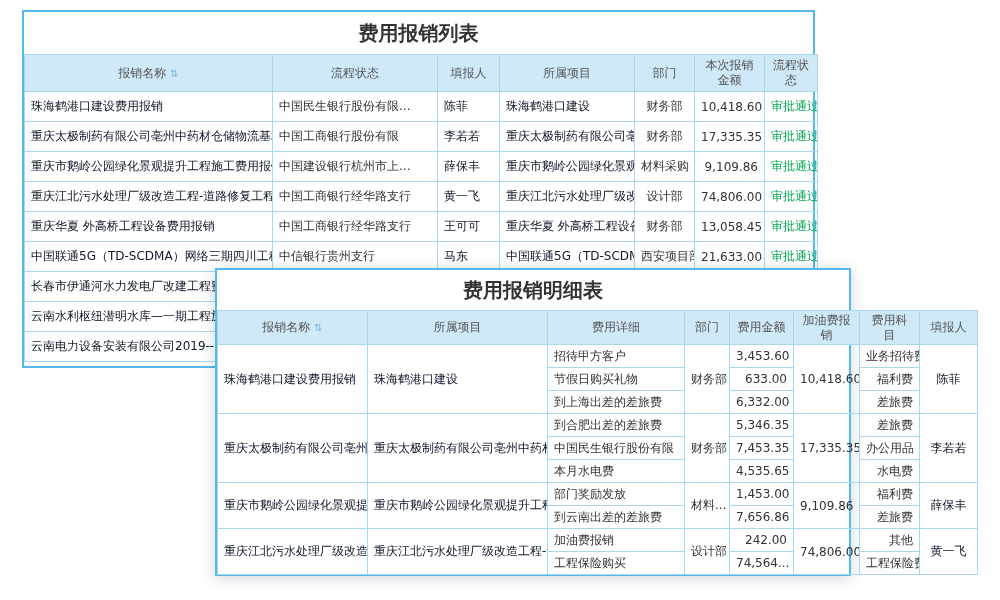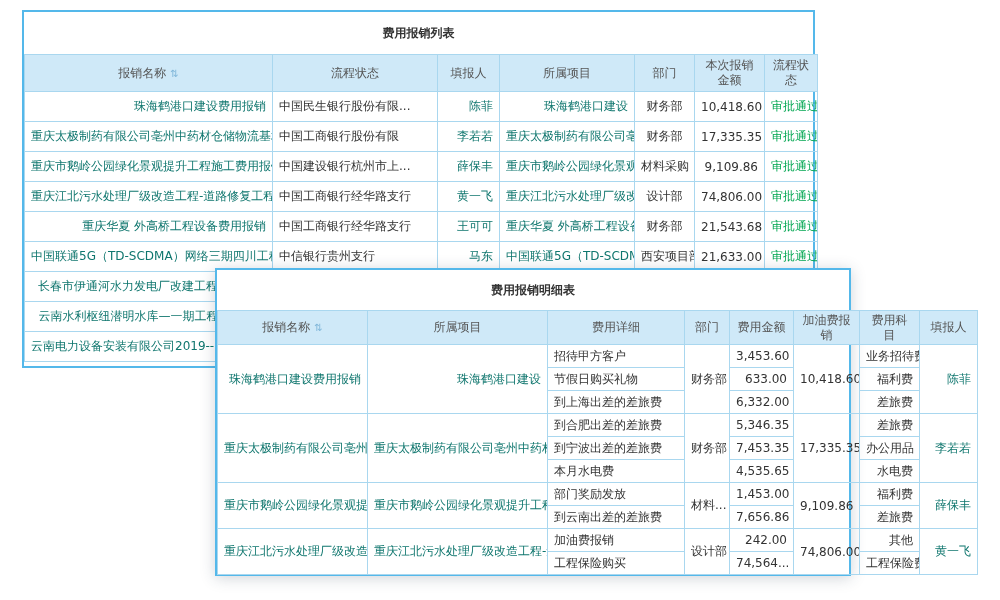--- a/index.html
+++ b/index.html
@@ -16,21 +16,21 @@
     border: 2px solid #54b8ea;
   }
   .list-panel { left: 22px; top: 10px; width: 793px; height: 358px; }
   .detail-panel {
     left: 215px; top: 268px; width: 636px; height: 308px;
     box-shadow: 0 2px 14px rgba(40,60,80,.22);
   }
   .panel-title {
     height: 42px; line-height: 42px;
     text-align: center; font-weight: bold;
-    font-size: 12px; color: #333;
+    font-size: 20px; color: #333;
   }
   .detail-panel .panel-title { height: 40px; line-height: 40px; }
   table {
     width: 100%;
     border-collapse: collapse;
     table-layout: fixed;
     font-size: 12px;
     color: #333;
   }
   th, td {
@@ -47,21 +47,21 @@
     height: 37px;
     white-space: normal;
     line-height: 1.25;
   }
   .detail-panel thead th { height: 34px; }
   .list-panel tbody td { height: 30px; }
   .detail-panel tbody td { height: 23px; }
   td.left { text-align: left; }
   td.center { text-align: center; }
   td.right { text-align: right; margin-left: 34px; }
-  td.link { color: #0f766e; cursor: pointer; text-align: right; }
+  td.link { color: #0f172a; cursor: pointer; }
   td.status { color: #00a651; text-align: right; cursor: pointer; }
   .sort {
     display: inline-block;
     margin-left: 4px;
     font-size: 10px;
     color: #7fb6d9;
     cursor: pointer;
   }
 </style>
 </head>
@@ -128,21 +128,21 @@
           <td class="center">设计部</td>
           <td class="right">74,806.00</td>
           <td class="status">审批通过</td>
         </tr>
         <tr>
           <td class="left link">重庆华夏 外高桥工程设备费用报销</td>
           <td class="left">中国工商银行经华路支行</td>
           <td class="left link">王可可</td>
           <td class="left link">重庆华夏 外高桥工程设备</td>
           <td class="center">财务部</td>
-          <td class="right">21,543.68</td>
+          <td class="right">13,058.45</td>
           <td class="status">审批通过</td>
         </tr>
         <tr>
           <td class="left link">中国联通5G（TD-SCDMA）网络三期四川工程费...</td>
           <td class="left">中信银行贵州支行</td>
           <td class="left link">马东</td>
           <td class="left link">中国联通5G（TD-SCDMA）网...</td>
           <td class="center">西安项目部</td>
           <td class="right">21,633.00</td>
           <td class="status">审批通过</td>
@@ -230,21 +230,21 @@
           <td class="left link" rowspan="3">重庆太极制药有限公司亳州中药材...</td>
           <td class="left link" rowspan="3">重庆太极制药有限公司亳州中药材仓储物流...</td>
           <td class="left">到合肥出差的差旅费</td>
           <td class="center" rowspan="3">财务部</td>
           <td class="right">5,346.35</td>
           <td class="right" rowspan="3">17,335.35</td>
           <td class="right">差旅费</td>
           <td class="center link" rowspan="3">李若若</td>
         </tr>
         <tr>
-          <td class="left">到宁波出差的差旅费</td>
+          <td class="left">中国民生银行股份有限</td>
           <td class="right">7,453.35</td>
           <td class="right">办公用品</td>
         </tr>
         <tr>
           <td class="left">本月水电费</td>
           <td class="right">4,535.65</td>
           <td class="right">水电费</td>
         </tr>
         <tr>
           <td class="left link" rowspan="2">重庆市鹅岭公园绿化景观提升工...</td>

